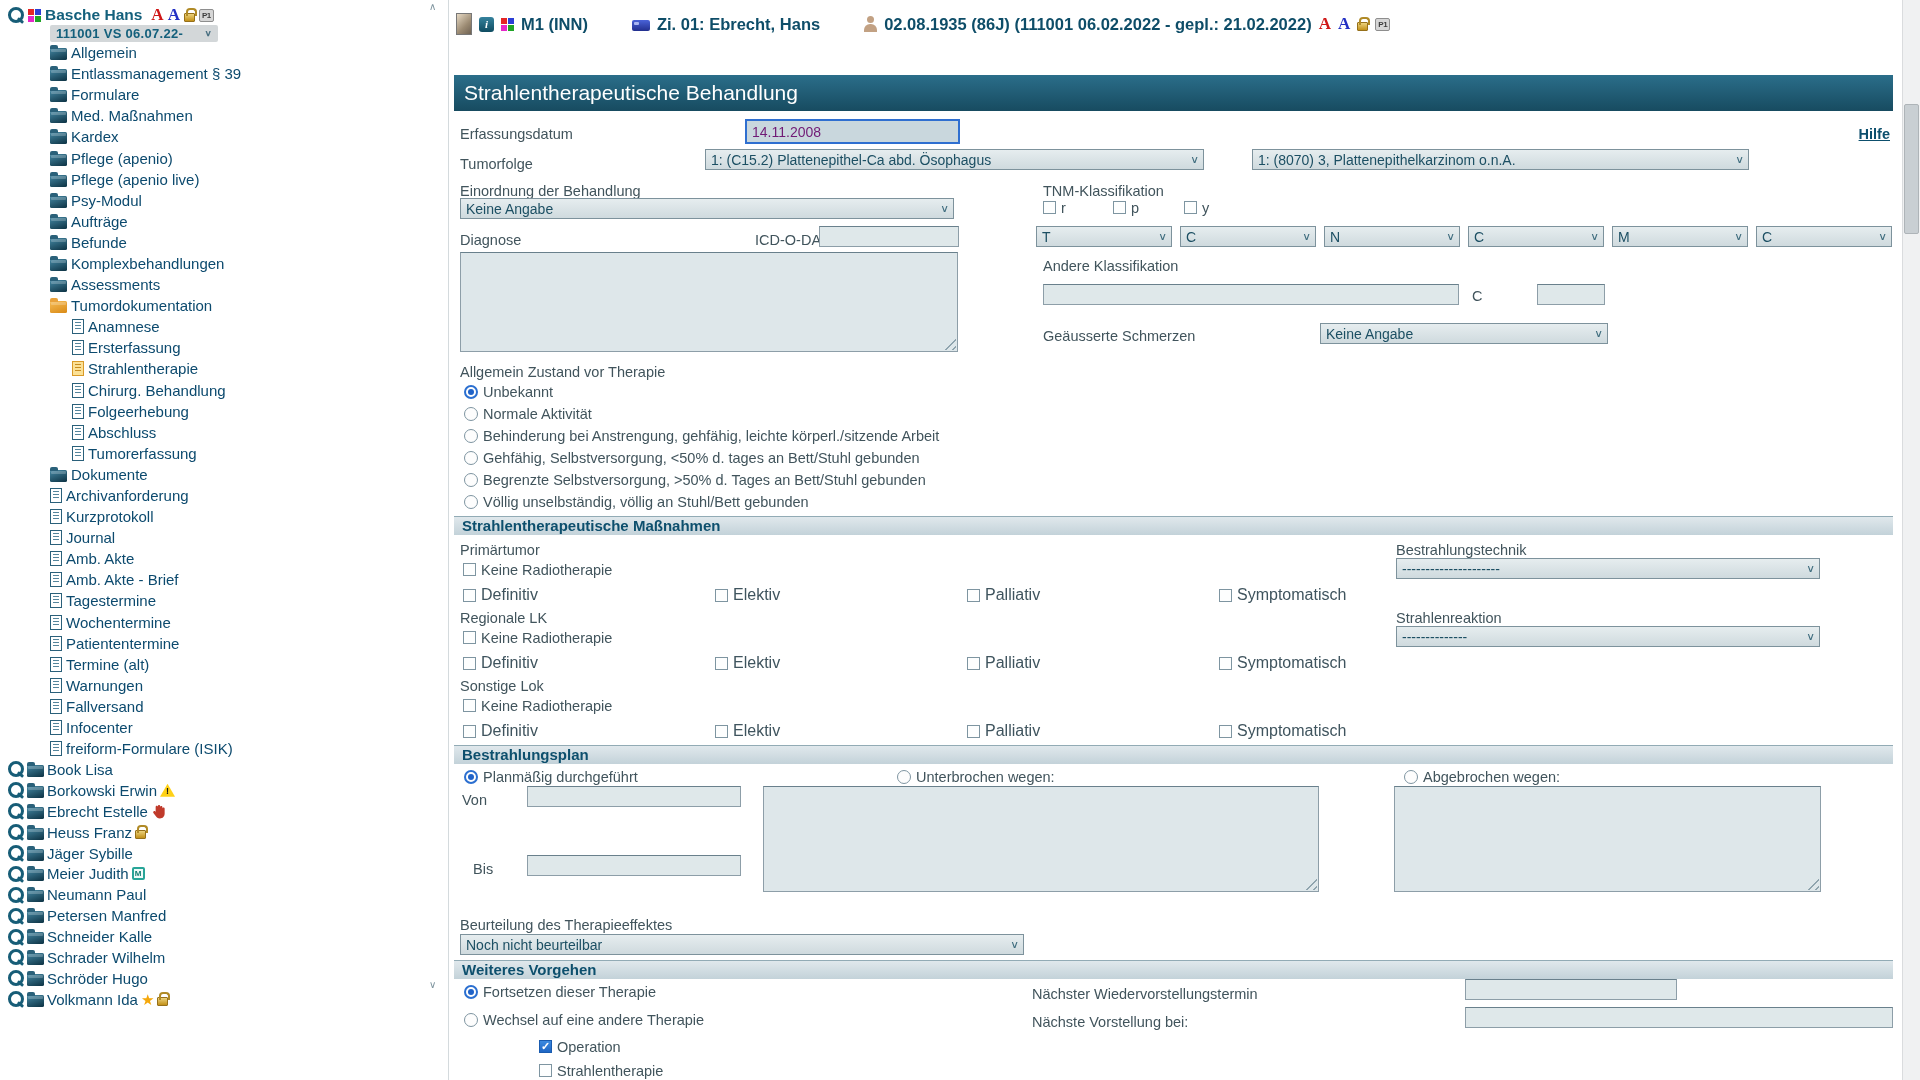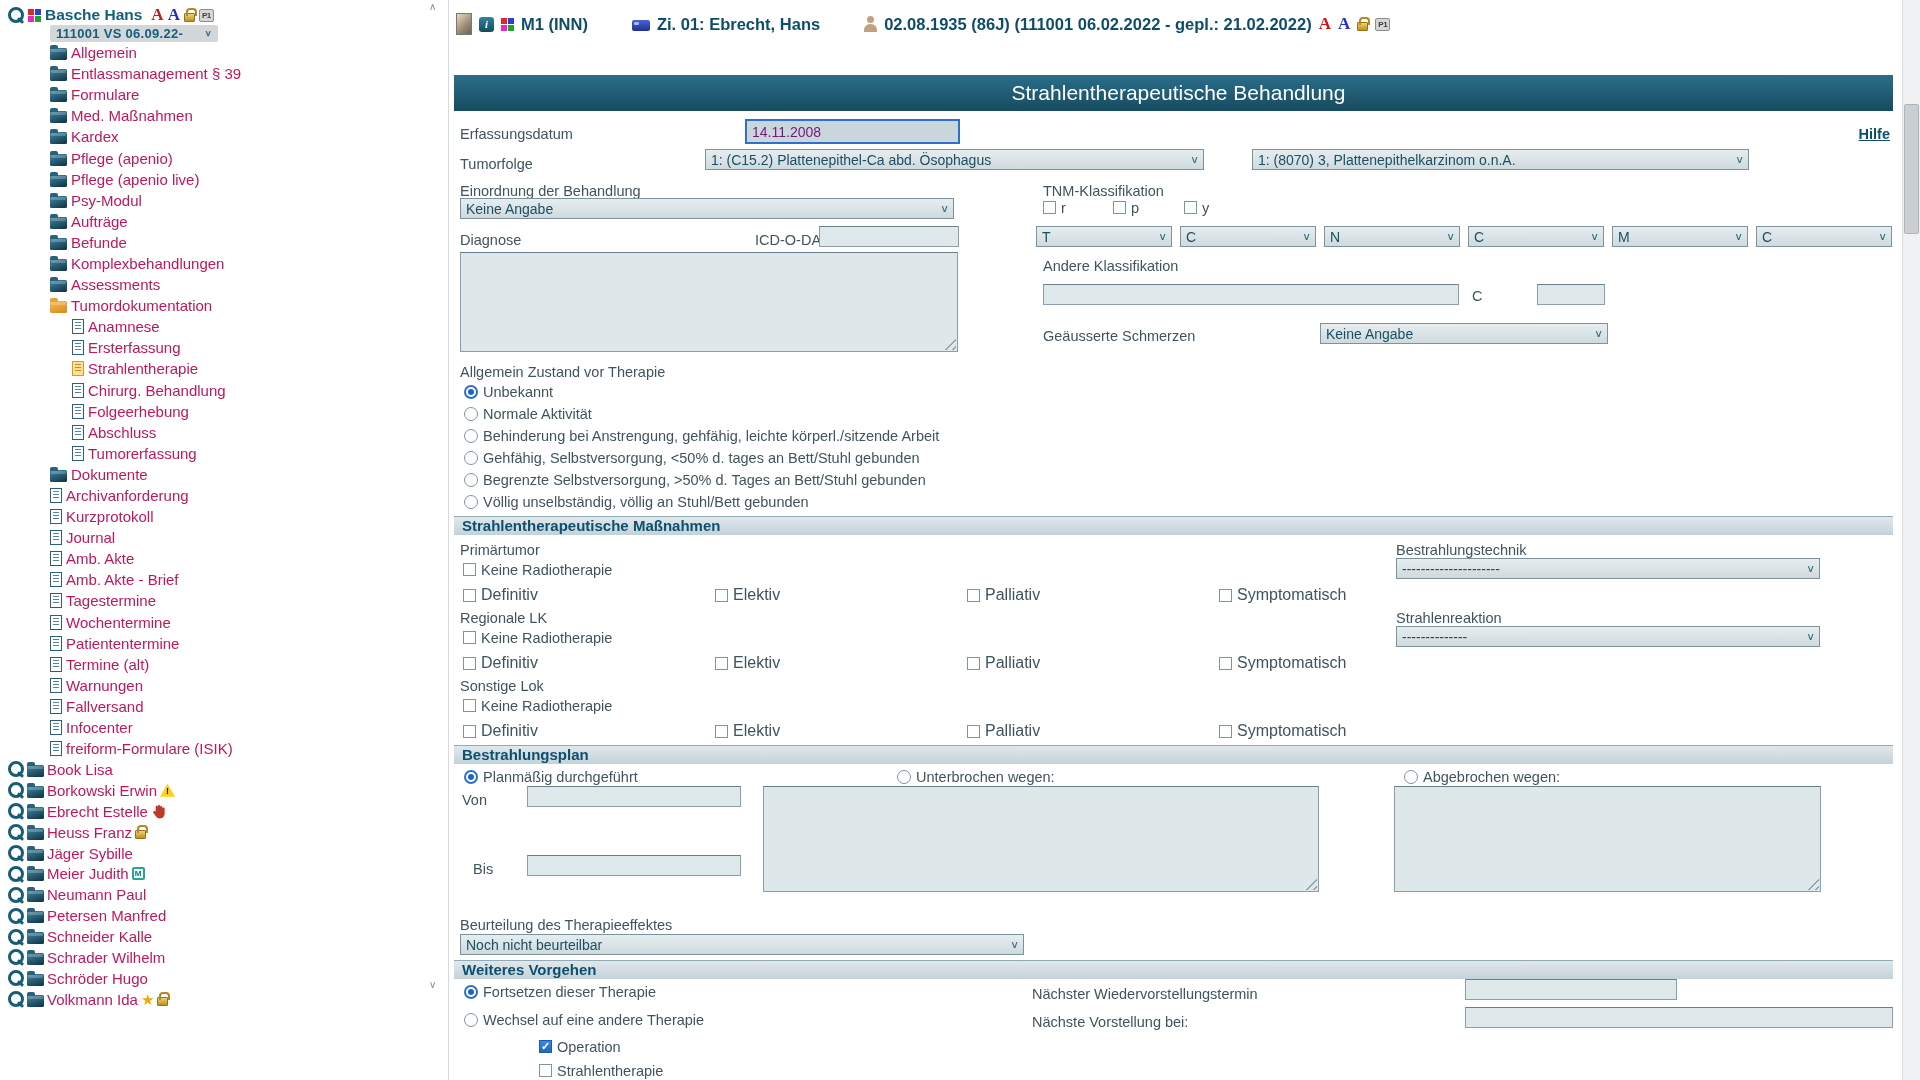--- a/index.html
+++ b/index.html
@@ -1,21 +1,21 @@
 <!DOCTYPE html>
 <html><head>
 <meta charset="utf-8">
 <style>
   * { margin:0; padding:0; box-sizing:border-box; }
   html,body { width:1920px; height:1080px; overflow:hidden; background:#fff;
     font-family:"Liberation Sans", sans-serif; }
   body { position:relative; color:#3f545e; }
 
   
-  .abs { position:absolute;text-align:center; }
+  .abs { position:absolute; }
   .lbl { position:absolute; font-size:14.5px; color:#41545c; white-space:nowrap; line-height:16px; }
   .dd  { position:absolute; display:flex; align-items:center; padding:0 4px 0 5px;
          background:linear-gradient(#e6edef,#cfdade); border:1px solid #7d929c;
          font-size:14px; color:#1c4f63; white-space:nowrap; overflow:hidden; }
   .dd::after { content:"∨"; margin-left:auto; color:#3e6c7e; font-size:12px; line-height:10px;
          transform:scaleY(.85); padding-left:6px; }
   .inp { position:absolute; background:#dfe8ea; border:1px solid #8d9ea8; border-top-color:#69808c;
          font-size:14px; color:#701a75; display:flex; align-items:center; padding:0 5px; }
   .inp.focus { border:2px solid #2f6fd0; background:#c9d7dd; }
   .ta  { position:absolute; background:#dee7ea; border:1px solid #8d9ea8; border-top-color:#69808c; }
@@ -52,21 +52,21 @@
   
   #sb-header { left:8px; top:6px; display:flex; align-items:center; gap:4px;
     font-size:15.5px; font-weight:700; color:#14607c; }
   #case-pill { left:50px; top:25px; width:168px; height:17px; display:flex; align-items:center;
     background:#d3d7d9; border-radius:2px; padding:0 6px; font-size:13px; font-weight:700;
     letter-spacing:.3px; color:#14607c; white-space:nowrap; }
   #case-pill::after { content:"∨"; margin-left:auto; font-size:10px; color:#4a7082; transform:scaleY(.85); }
   #tree { left:0; top:42px; width:428px; }
   .trow { height:21.1px; display:flex; align-items:center; gap:4px; cursor:pointer; }
   .trow.l1 { padding-left:50px; } .trow.l2 { padding-left:72px; }
-  .tlabel { font-size:15px; color:#be185d; white-space:nowrap; }
+  .tlabel { font-size:15px; color:#0c4a6e; white-space:nowrap; }
   #patients { left:0; top:759px; width:428px; }
   .prow { height:20.9px; display:flex; align-items:center; gap:3px; padding-left:8px; cursor:pointer; }
 
   
   .ic-q { width:16px; height:16px; border:3px solid #175d77; border-radius:50%; position:relative; flex:none; }
   .ic-q::after { content:""; position:absolute; right:-3px; bottom:-2px; width:7px; height:3px;
     background:#175d77; transform:rotate(40deg); border-radius:1px; }
   .ic-folder { width:17px; height:12px; background:linear-gradient(160deg,#3d7c96 15%,#123a4c 90%);
     border-radius:1.5px; position:relative; flex:none; margin-top:3px; }
   .ic-folder::before { content:""; position:absolute; top:-3px; left:0; width:8px; height:4px;
@@ -136,21 +136,21 @@
   <span class="ic-q"></span>
   <span class="ic-grid"></span>
   <span>Basche Hans</span>
   <span class="ic-a red" style="margin-left:5px"></span>
   <span class="ic-a blue"></span>
   <span class="ic-lock"></span>
   <span class="ic-p1"></span>
 </div>
 
 <div class="abs" id="case-pill">
-  <span>111001 VS 06.09.22-</span>
+  <span>111001 VS 06.07.22-</span>
 </div>
 
 <div class="abs" id="tree">
   <div class="trow l1">
       <span class="ic-folder"></span>
       <span class="tlabel">Allgemein</span>
     </div>
   <div class="trow l1">
       <span class="ic-folder"></span>
       <span class="tlabel">Entlassmanagement § 39</span>

